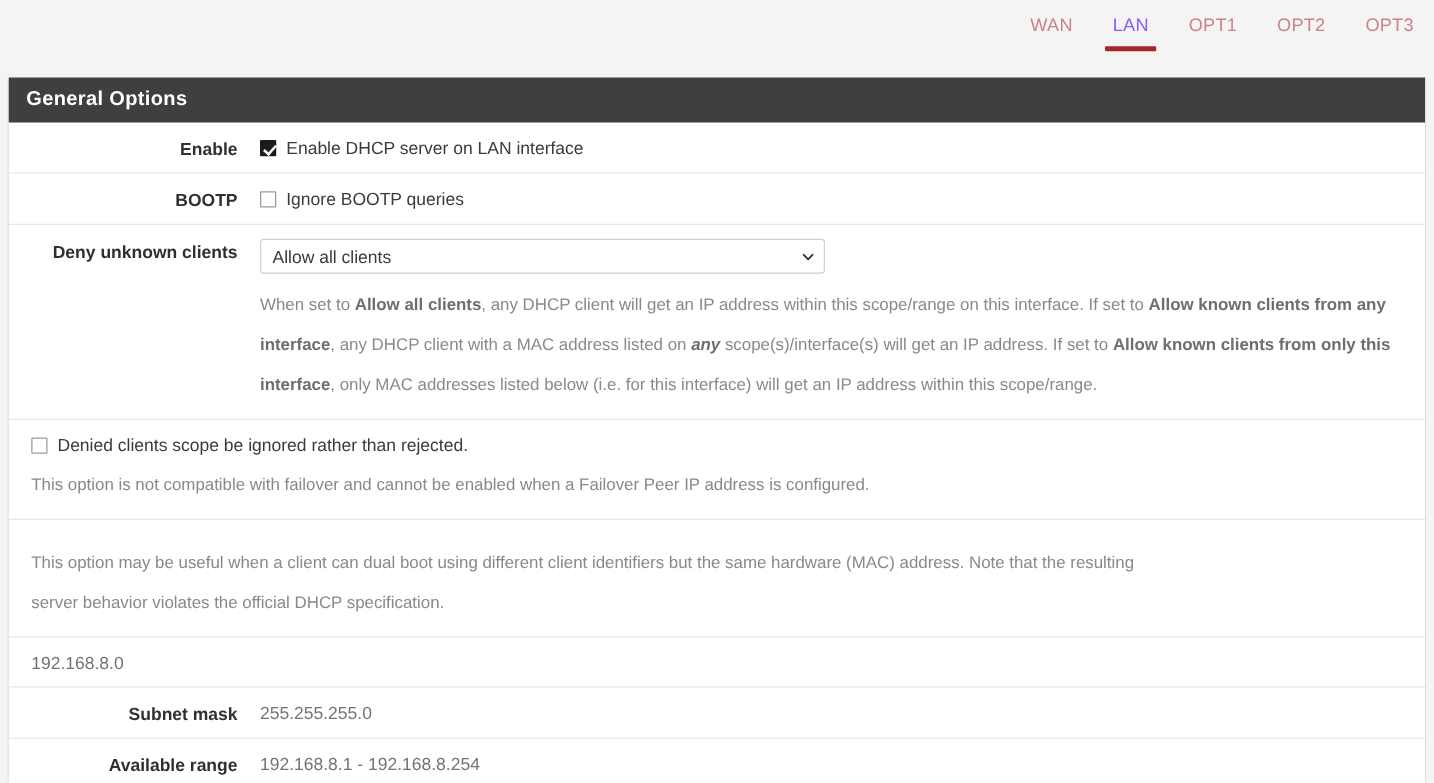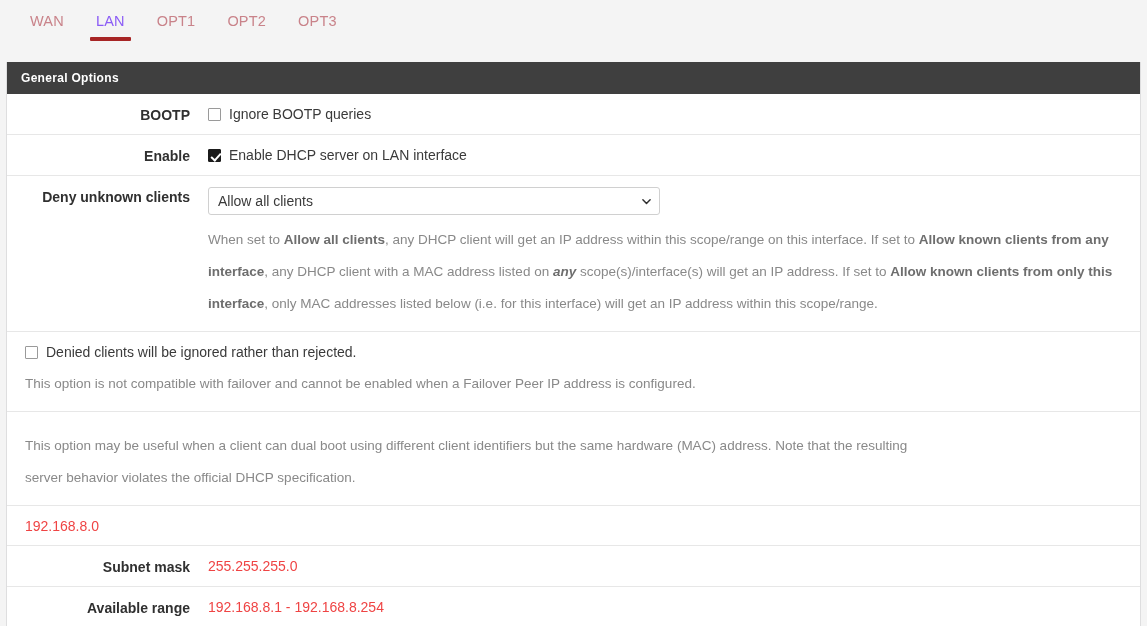--- a/index.html
+++ b/index.html
@@ -12,20 +12,21 @@
   }
 
   
   .tabbar {
     height: 56px;
     background: #f4f4f4;
     display: flex;
     align-items: flex-start;
     padding-left: 14px;
     position: relative;
+    justify-content: flex-end;
   }
   .tab {
     position: relative;
     padding: 13px 16px 0 16px;
     font-size: 14.5px;
     letter-spacing: .2px;
     color: #c9838a;
     cursor: pointer;
     user-select: none;
     white-space: nowrap;
@@ -44,21 +45,21 @@
   
   .panel {
     margin: 6px 6px 0 6px;
     background: #ffffff;
     border: 1px solid #dededf;
     border-top: none;
   }
   .panel-heading {
     background: #3f3f3f;
     color: #ffffff;
-    font-size: 12px;
+    font-size: 16px;
     font-weight: bold;
     letter-spacing: .3px;
     padding: 9px 0 9px 14px;
   }
 
   
   .frow {
     display: flex;
     align-items: flex-start;
     border-bottom: 1px solid #e7e7e7;
@@ -158,21 +159,21 @@
     margin-top: 9px;
     max-width: 922px;
   }
   .help b { color: #6e6e6e; font-weight: bold; }
   .help i { font-style: italic; font-weight: bold; color: #6e6e6e; }
   .help.tight { margin-top: 7px; }
 
   
   .staticval {
     font-size: 14px;
-    color: #ef4444;
+    color: #737373;
     padding-top: 1px;
   }
 
   
   .rangerow { display: flex; gap: 34px; }
   .rangecol { flex: 1; min-width: 0; }
   input.txt {
     width: 100%;
     height: 28px;
     font-family: "Liberation Sans", sans-serif;
@@ -193,35 +194,35 @@
   <div class="tab"><span>OPT1</span></div>
   <div class="tab"><span>OPT2</span></div>
   <div class="tab"><span>OPT3</span></div>
 </div>
 
 <div class="panel">
 
   <div class="panel-heading">General Options</div>
 
   <div class="frow">
+    <div class="flabel">Enable</div>
+    <div class="fcontrol">
+      <div class="cbline">
+        <span class="cbox checked"></span>
+        <span class="cblabel">Enable DHCP server on LAN interface</span>
+      </div>
+    </div>
+  </div>
+
+  <div class="frow">
     <div class="flabel">BOOTP</div>
     <div class="fcontrol">
       <div class="cbline">
         <span class="cbox"></span>
         <span class="cblabel">Ignore BOOTP queries</span>
-      </div>
-    </div>
-  </div>
-
-  <div class="frow">
-    <div class="flabel">Enable</div>
-    <div class="fcontrol">
-      <div class="cbline">
-        <span class="cbox checked"></span>
-        <span class="cblabel">Enable DHCP server on LAN interface</span>
       </div>
     </div>
   </div>
 
   <div class="frow">
     <div class="flabel">Deny unknown clients</div>
     <div class="fcontrol">
       <div class="selwrap">
         <select class="sel">
           <option selected="">Allow all clients</option>
@@ -233,21 +234,21 @@
         </svg>
       </div>
       <div class="help"><span>When set to </span><b>Allow all clients</b><span>, any DHCP client will get an IP address within this scope/range on this interface. If set to </span><b>Allow known clients from any interface</b><span>, any DHCP client with a MAC address listed on </span><i>any</i><span> scope(s)/interface(s) will get an IP address. If set to </span><b>Allow known clients from only this interface</b><span>, only MAC addresses listed below (i.e. for this interface) will get an IP address within this scope/range.</span></div>
     </div>
   </div>
 
   <div class="frow">
     <div class="fcontrol">
       <div class="cbline">
         <span class="cbox"></span>
-        <span class="cblabel">Denied clients will be ignored rather than rejected.</span>
+        <span class="cblabel">Denied clients scope be ignored rather than rejected.</span>
       </div>
       <div class="help tight">This option is not compatible with failover and cannot be enabled when a Failover Peer IP address is configured.</div>
     </div>
   </div>
 
   <div class="frow">
     <div class="fcontrol">
       <div class="help tight">This option may be useful when a client can dual boot using different client identifiers but the same hardware (MAC) address. Note that the resulting server behavior violates the official DHCP specification.</div>
     </div>
   </div>

